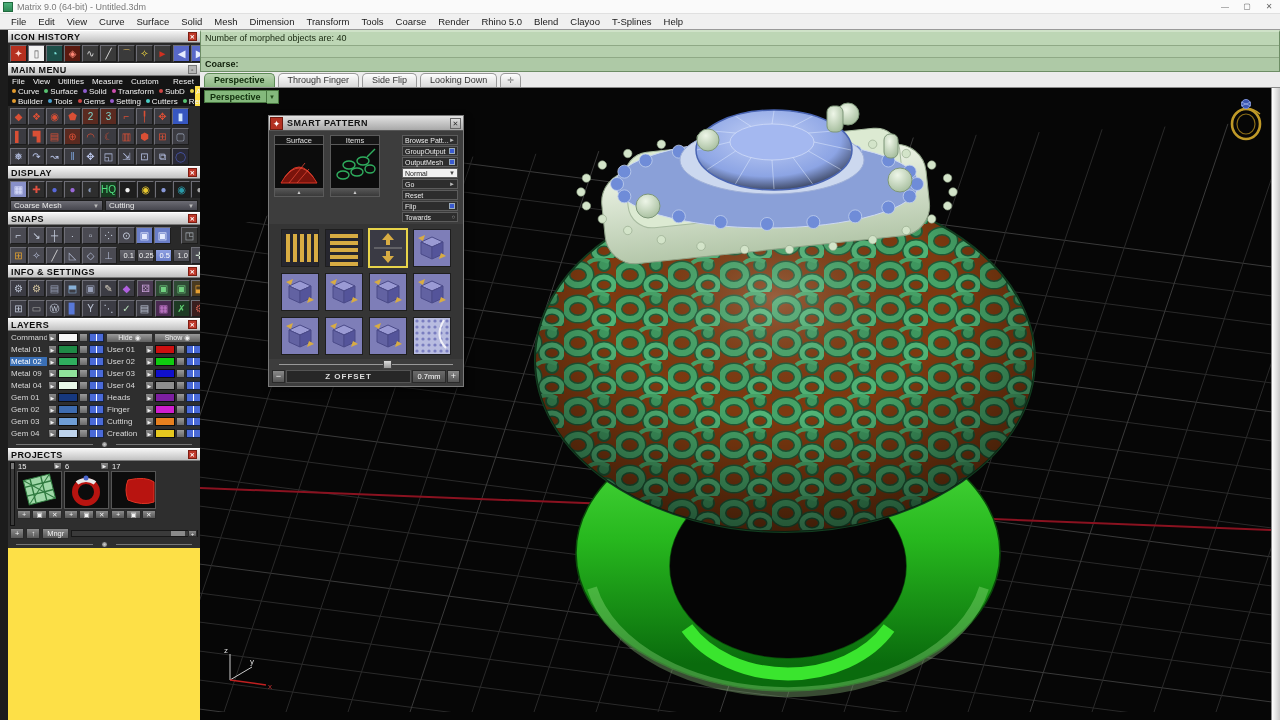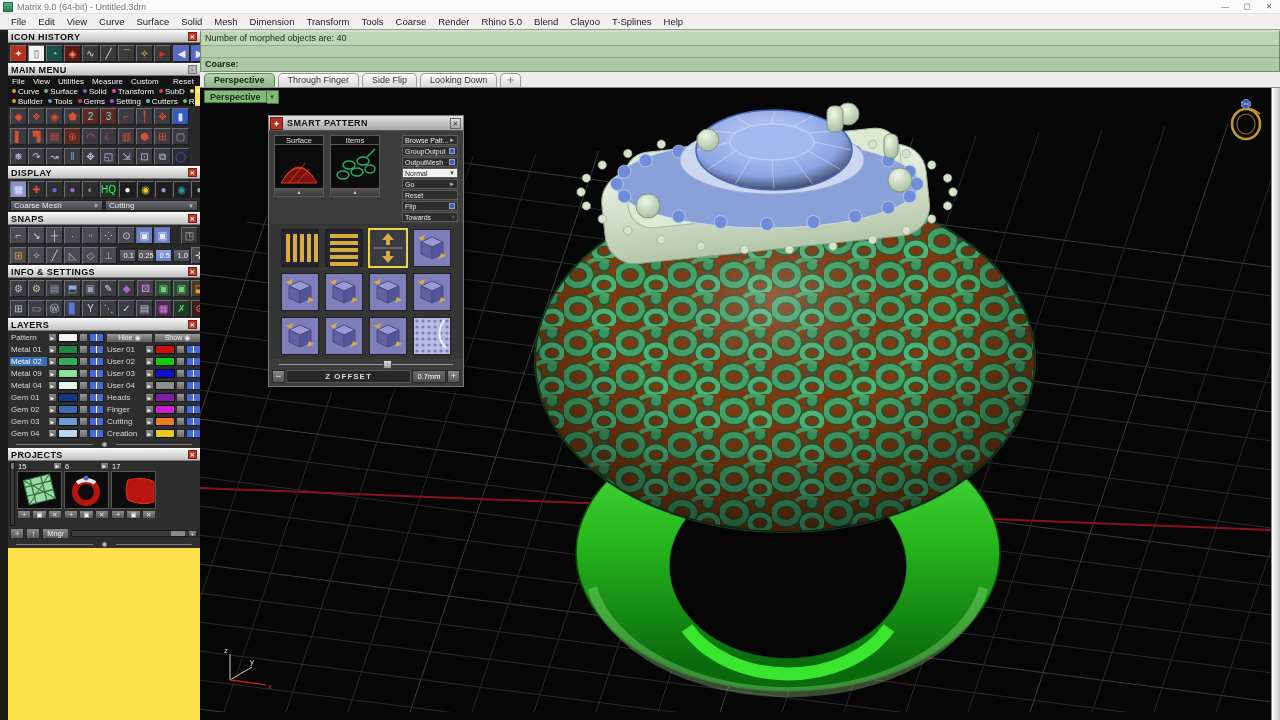--- a/index.html
+++ b/index.html
@@ -412,21 +412,21 @@
         <span class="tile" style="color: rgb(208, 96, 80); background: rgb(58, 30, 30);">⚙</span>
       </div>
 
     <div class="sec-h">
       <span>LAYERS</span>
       <span class="sec-x">✕</span>
     </div>
     <div id="layersbody">
       <div class="lcol left" id="layers-left">
           <div class="lrow">
-            <span class="lname">Pattern</span>
+            <span class="lname">Command</span>
             <span class="larrow">▶</span>
             <span class="lswatch" style="background: rgb(245, 245, 245);"></span>
             <span class="llock"></span>
             <span class="ltoggle"></span>
           </div>
           <div class="lrow">
             <span class="lname">Metal 01</span>
             <span class="larrow">▶</span>
             <span class="lswatch" style="background: rgb(31, 138, 70);"></span>
             <span class="llock"></span>

